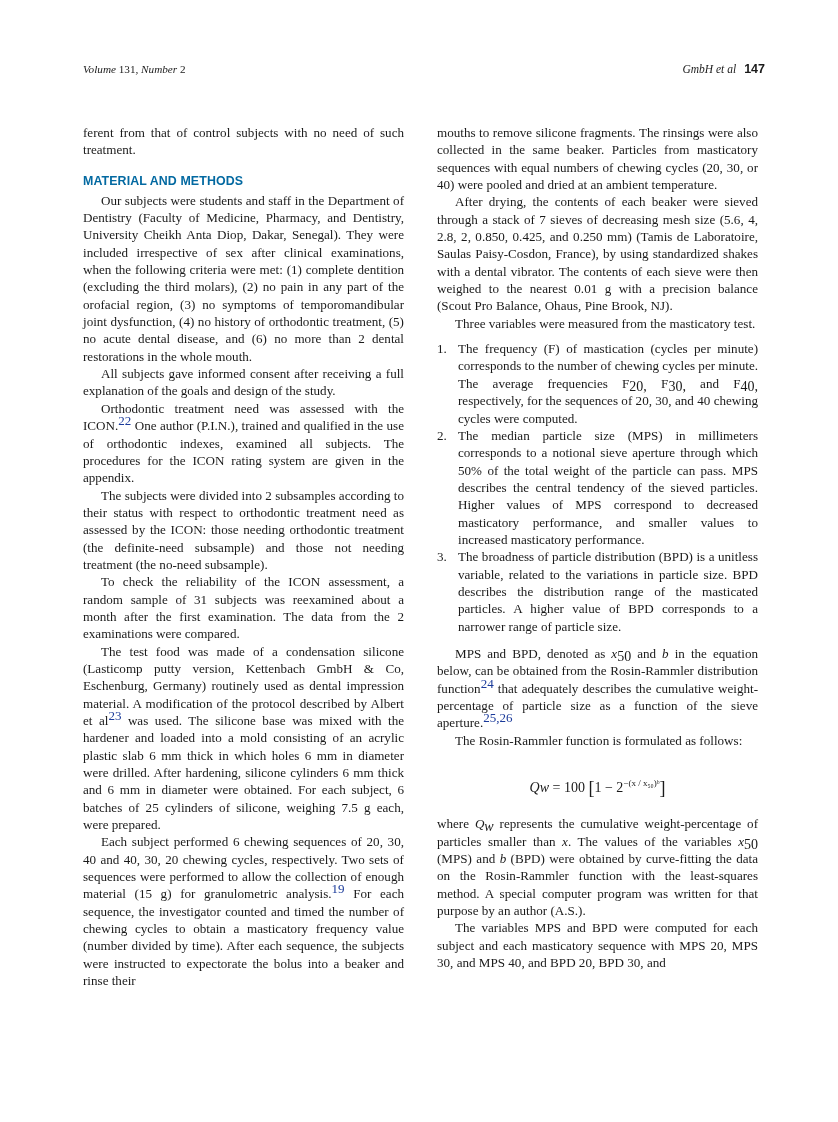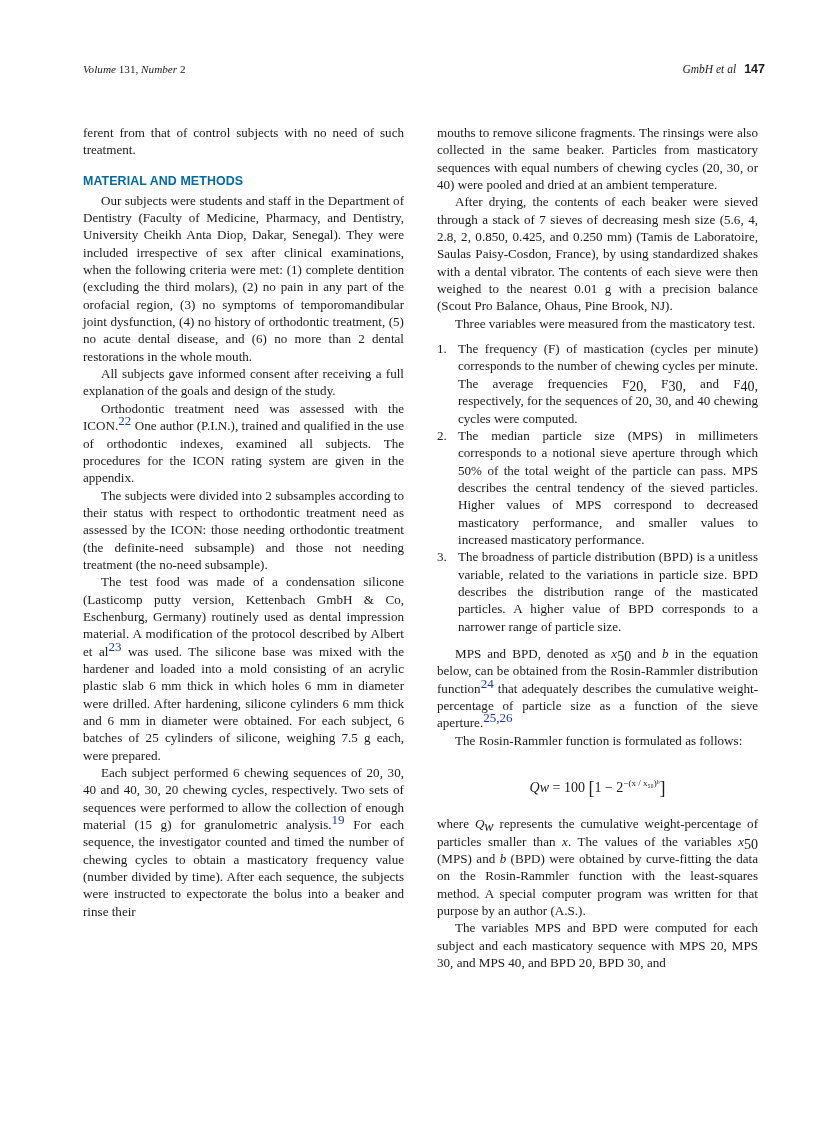--- a/index.html
+++ b/index.html
@@ -42,20 +42,21 @@
   </div>
 </div>
 
 <div class="col left">
   <p>ferent from that of control subjects with no need of such treatment.</p>
   <h2>MATERIAL AND METHODS</h2>
   <p class="ind">Our subjects were students and staff in the Department of Dentistry (Faculty of Medicine, Phar­macy, and Dentistry, University Cheikh Anta Diop, Dakar, Senegal). They were included irrespective of sex after clinical examinations, when the following criteria were met: (1) complete dentition (excluding the third molars), (2) no pain in any part of the orofacial region, (3) no symptoms of temporoman­dibular joint dysfunction, (4) no history of orthodon­tic treatment, (5) no acute dental disease, and (6) no more than 2 dental restorations in the whole mouth.</p>
   <p class="ind">All subjects gave informed consent after receiving a full explanation of the goals and design of the study.</p>
   <p class="ind"><span>Orthodontic treatment need was assessed with the ICON.</span><sup>22</sup><span> One author (P.I.N.), trained and qualified in the use of orthodontic indexes, examined all subjects. The procedures for the ICON rating system are given in the appendix.</span></p>
   <p class="ind">The subjects were divided into 2 subsamples ac­cording to their status with respect to orthodontic treatment need as assessed by the ICON: those needing orthodontic treatment (the definite-need subsample) and those not needing treatment (the no-need sub­sample).</p>
+  <p class="ind">To check the reliability of the ICON assessment, a random sample of 31 subjects was reexamined about a month after the first examination. The data from the 2 examinations were compared.</p>
   <p class="ind"><span>The test food was made of a condensation sili­cone (Lasticomp putty version, Kettenbach GmbH &amp; Co, Eschenburg, Germany) routinely used as dental impression material. A modification of the protocol described by Albert et al</span><sup>23</sup><span> was used. The silicone base was mixed with the hardener and loaded into a mold consisting of an acrylic plastic slab 6 mm thick in which holes 6 mm in diameter were drilled. After hardening, silicone cylinders 6 mm thick and 6 mm in diameter were obtained. For each subject, 6 batches of 25 cylinders of silicone, weighing 7.5 g each, were prepared.</span></p>
   <p class="ind"><span>Each subject performed 6 chewing sequences of 20, 30, 40 and 40, 30, 20 chewing cycles, respectively. Two sets of sequences were performed to allow the collection of enough material (15 g) for granulometric analysis.</span><sup>19</sup><span> For each sequence, the investigator counted and timed the number of chewing cycles to obtain a masticatory frequency value (number divided by time). After each sequence, the subjects were instructed to expectorate the bolus into a beaker and rinse their</span></p>
 </div>
 
 <div class="col right">
   <p>mouths to remove silicone fragments. The rinsings were also collected in the same beaker. Particles from masticatory sequences with equal numbers of chewing cycles (20, 30, or 40) were pooled and dried at an ambient temperature.</p>
   <p class="ind">After drying, the contents of each beaker were sieved through a stack of 7 sieves of decreasing mesh size (5.6, 4, 2.8, 2, 0.850, 0.425, and 0.250 mm) (Tamis de Laboratoire, Saulas Paisy-Cosdon, France), by using standardized shakes with a dental vibrator. The con­tents of each sieve were then weighed to the nearest 0.01 g with a precision balance (Scout Pro Balance, Ohaus, Pine Brook, NJ).</p>
   <p class="ind">Three variables were measured from the mastica­tory test.</p>
   <ol>
     <li><span class="n">1.</span><span>The frequency (F) of mastication (cycles per minute) corresponds to the number of chewing cycles per minute. The average frequencies F</span><sub>20,</sub><span> F</span><sub>30,</sub><span> and F</span><sub>40,</sub><span> respectively, for the sequences of 20, 30, and 40 chewing cycles were computed.</span></li>

